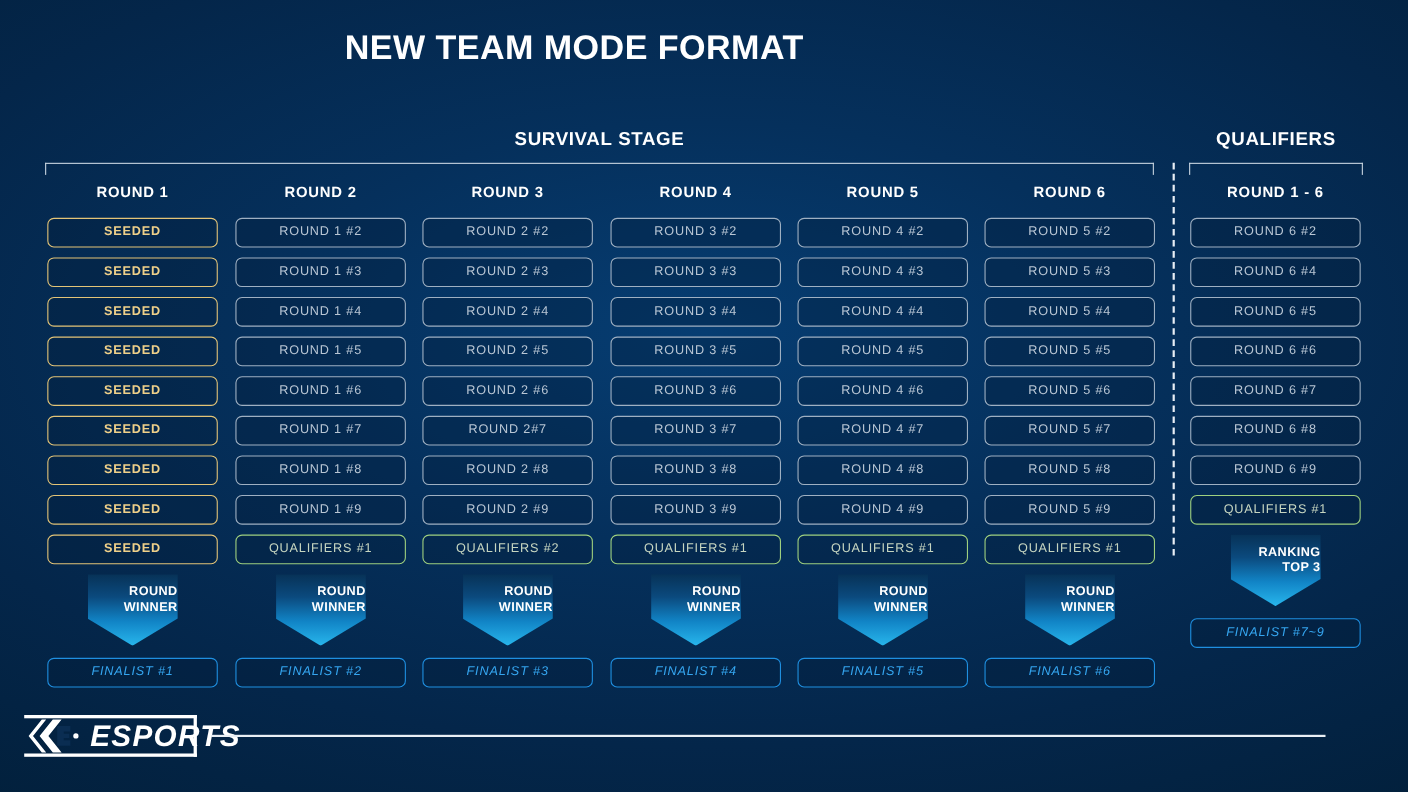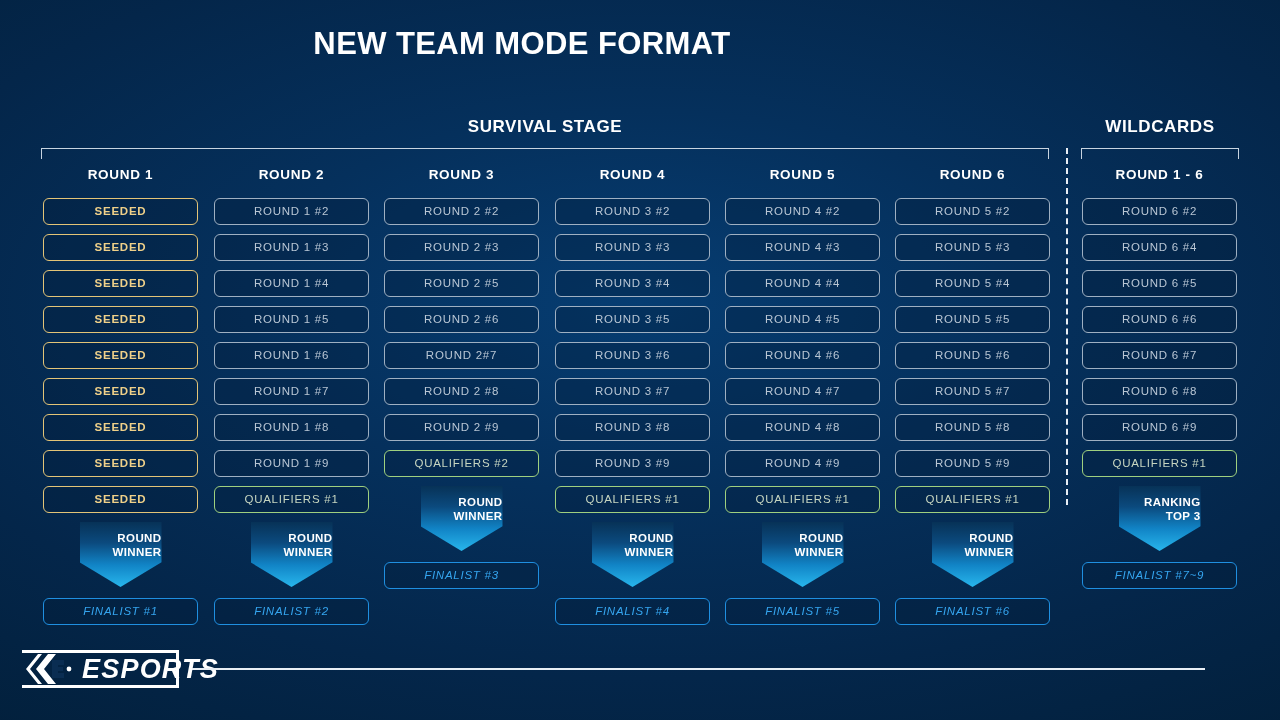--- a/index.html
+++ b/index.html
@@ -195,21 +195,21 @@
   }
 </style>
 </head>
 <body>
 
 <div id="stage">
 
   <div class="title">NEW TEAM MODE FORMAT</div>
 
   <div class="stage-label survival">SURVIVAL STAGE</div>
-  <div class="stage-label wildcards">WILDCARDS</div>
+  <div class="stage-label wildcards">QUALIFIERS</div>
 
   <div class="bracket-rule survival"></div>
   <div class="bracket-tick" style="left:41px; top:148px;"></div>
   <div class="bracket-tick" style="left:1048px; top:148px;"></div>
 
   <div class="bracket-rule wildcards"></div>
   <div class="bracket-tick" style="left:1081px; top:148px;"></div>
   <div class="bracket-tick" style="left:1238px; top:148px;"></div>
 
   <div class="separator"></div>
@@ -250,20 +250,21 @@
             <div>ROUND</div>
             <div>WINNER</div>
           </div>
         </div>
         <div class="cell finalist finalist-slot">FINALIST #2</div>
       </div>
       <div class="col" style="left: 384px;">
         <div class="col-head">ROUND 3</div>
         <div class="cell">ROUND 2 #2</div>
         <div class="cell">ROUND 2 #3</div>
+        <div class="cell">ROUND 2 #4</div>
         <div class="cell">ROUND 2 #5</div>
         <div class="cell">ROUND 2 #6</div>
         <div class="cell">ROUND 2#7</div>
         <div class="cell">ROUND 2 #8</div>
         <div class="cell">ROUND 2 #9</div>
         <div class="cell qualifier">QUALIFIERS #2</div>
         <div class="banner-slot">
           <div class="banner">
             <div>ROUND</div>
             <div>WINNER</div>

